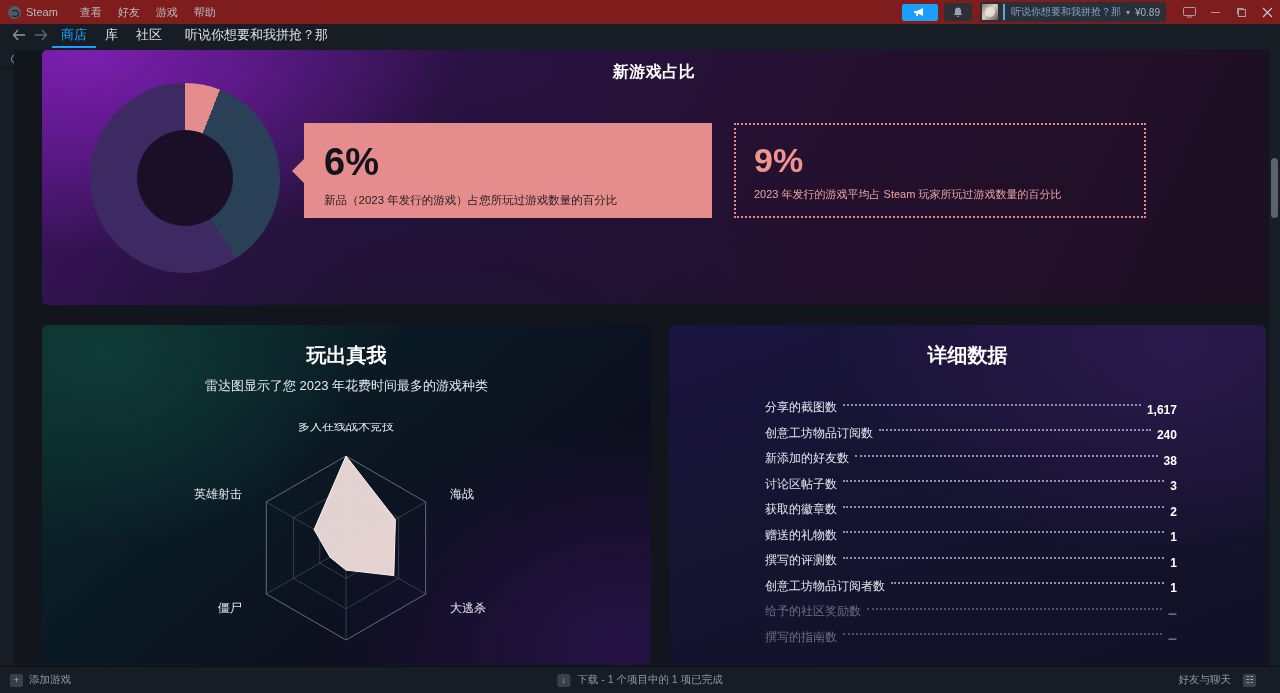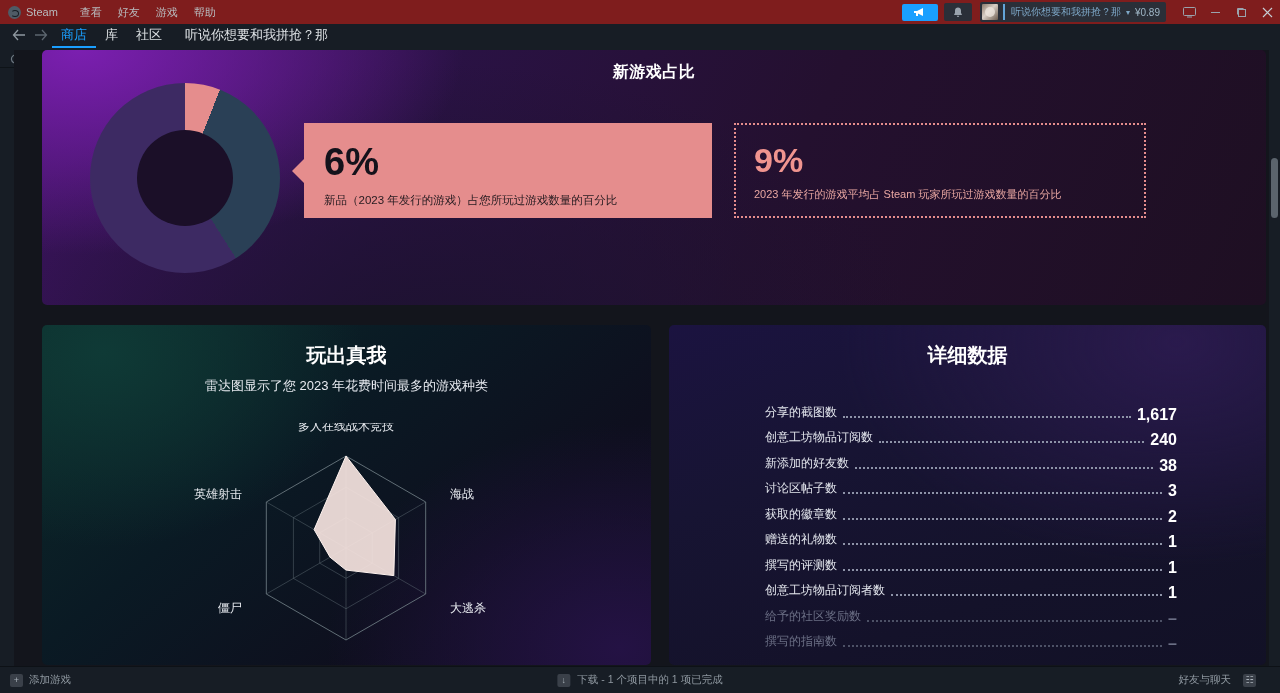--- a/index.html
+++ b/index.html
@@ -159,29 +159,29 @@
   }
   .panel-h1 {
     text-align: center; color: #ffffff; font-size: 20px; font-weight: bold; padding-top: 17px;
   }
   .panel-h2 { text-align: center; color: #e7eaf0; font-size: 13px; padding-top: 8px; }
 
   .radar-svg { position: absolute; left: 50%; top: 98px; transform: translateX(-50%); }
 
   .stats-list { position: absolute; left: 96px; top: 70px; width: 412px; }
   .stat-row {
-    display: flex; align-items: flex-end; height: 25.5px;
+    display: flex; align-items: center; height: 25.5px;
   }
   .stat-label { color: #e4e7ee; font-size: 12px; white-space: nowrap; }
   .stat-dots {
     flex: 1 1 auto; margin: 0 6px; position: relative; top: -3px;
     border-bottom: 2px dotted #8e93a8; height: 1px;
   }
   .stat-value {
-    color: #ffffff; font-size: 16px; font-weight: bold; line-height: 1;
+    color: #ffffff; font-size: 12px; font-weight: bold; line-height: 1;
     white-space: nowrap; position: relative; top: 2px;
   }
   .stat-row.dim .stat-label { color: #6b6f85; }
   .stat-row.dim .stat-dots { border-bottom-color: #4d5166; }
   .stat-row.dim .stat-value { color: #6b6f85; font-size: 16px; }
 
   
   .scroll-track {
     position: absolute; right: 0; top: 50px; width: 11px; height: 616px; background: #171d25;
   }

